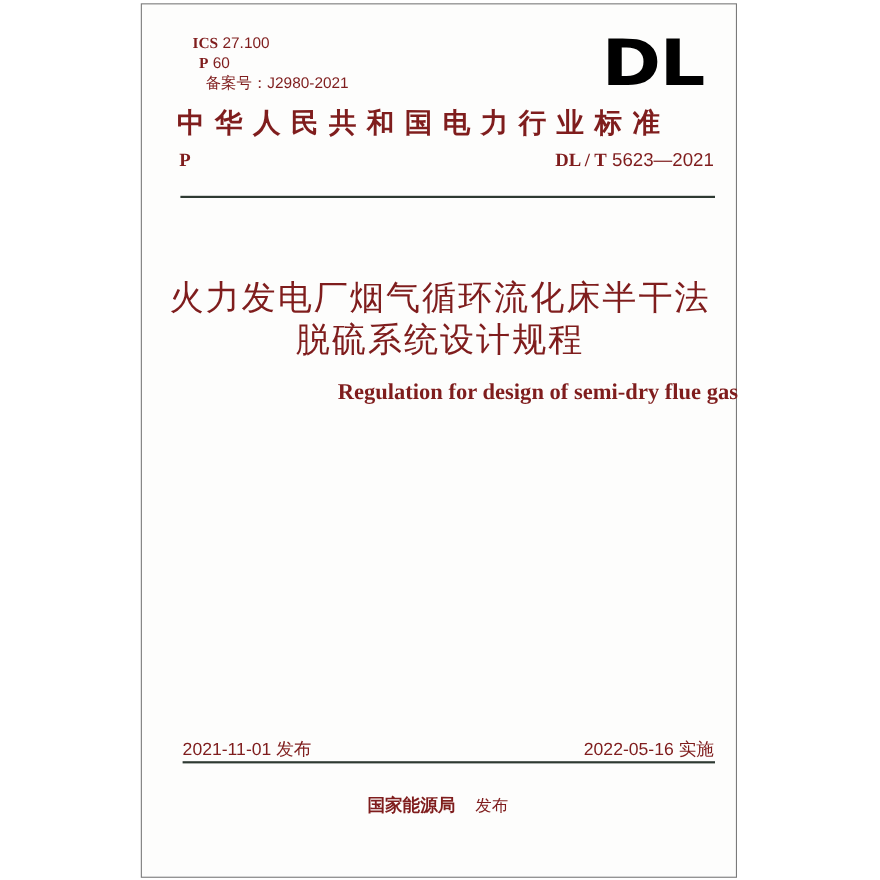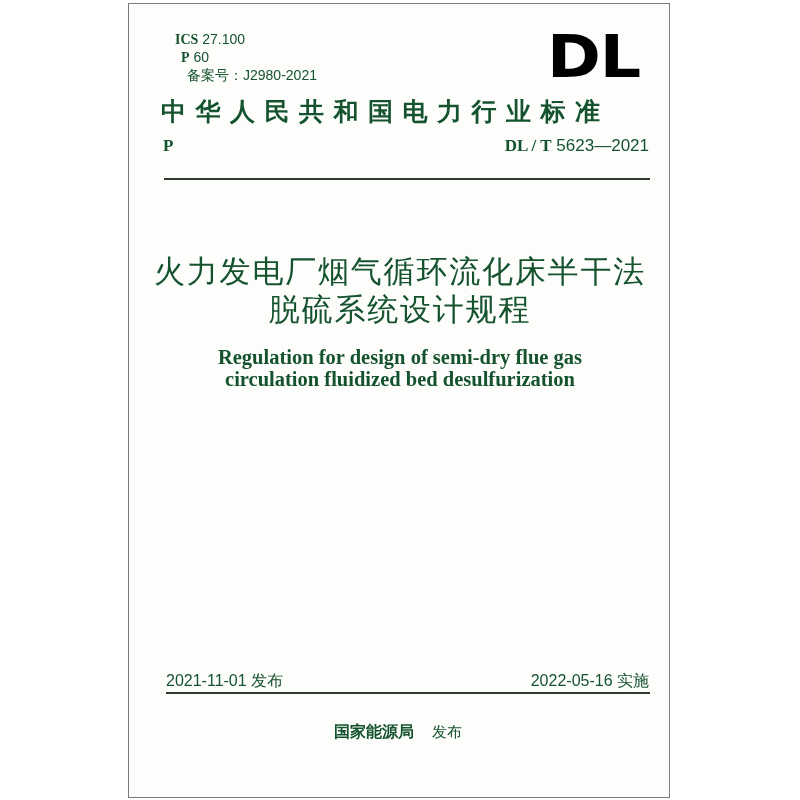--- a/index.html
+++ b/index.html
@@ -19,21 +19,21 @@
     .cover {
       position: absolute;
       left: 128px;
       top: 3px;
       width: 542px;
       height: 795px;
       border: 1.5px solid #7a7a7a;
       background: #fdfdfc;
       box-sizing: border-box;
     }
-    .ink { color: #14532d; }
+    .ink { color: #7f1d1d; }
     .abs { position: absolute; white-space: nowrap; }
 
     .meta-line {
       font-family: "Liberation Sans", sans-serif;
       font-size: 14px;
       line-height: 18px;
     }
     .meta-key {
       font-family: "Liberation Serif", serif;
       font-weight: bold;
@@ -131,22 +131,21 @@
     <div class="abs std-no ink" style="right:20px; top:132px;margin-left:32px;">
       <span class="ser">DL / T</span>
       <span>5623—2021</span>
     </div>
 
     <div class="rule" style="left:35px; top:174px; width:486px;"></div>
 
     <div class="abs cn-title ink" style="top:248px;">火力发电厂烟气循环流化床半干法</div>
     <div class="abs cn-title ink" style="top:286px;">脱硫系统设计规程</div>
 
-    <div class="abs en-title ink" style="top:342px;">Regulation for design of semi-dry flue gas</div>
-    <div class="abs en-title ink" style="top:364px;">circulation fluidized bed desulfurization</div>
+    <div class="abs en-title ink" style="top:342px;text-align:right;">Regulation for design of semi-dry flue gas</div>
 
     <div class="abs date ink" style="left:37px; top:667px;">2021-11-01 发布</div>
     <div class="abs date ink" style="right:20px; top:667px;">2022-05-16 实施</div>
 
     <div class="rule" style="left:37px; top:688px; width:484px;"></div>
 
     <div class="abs ink" style="left:205px; top:718px;">
       <span class="publisher">国家能源局</span>
       <span class="publisher-suffix" style="margin-left:14px;">发布</span>
     </div>

